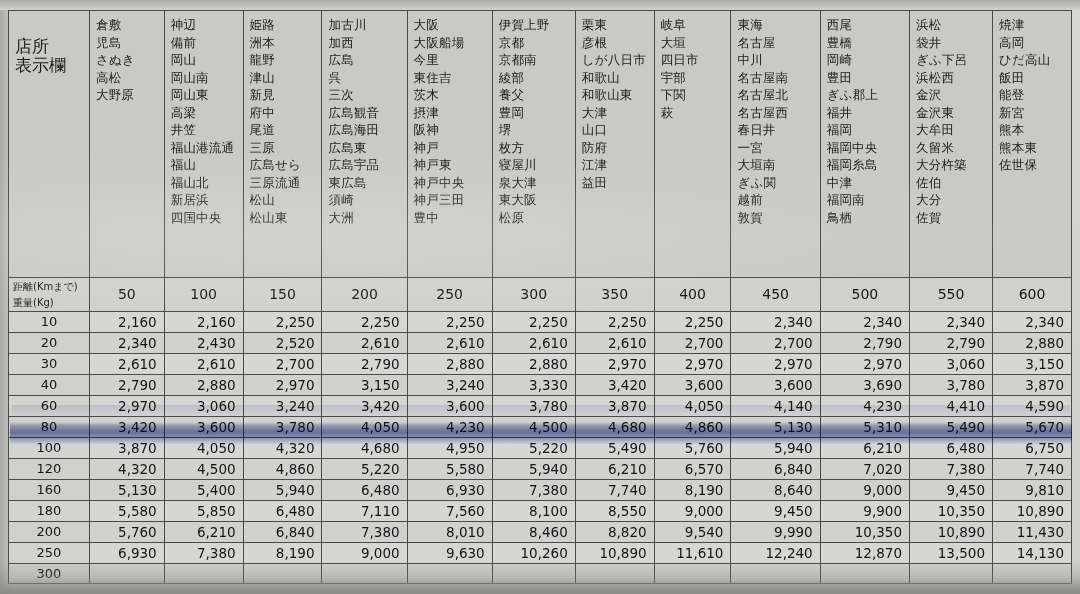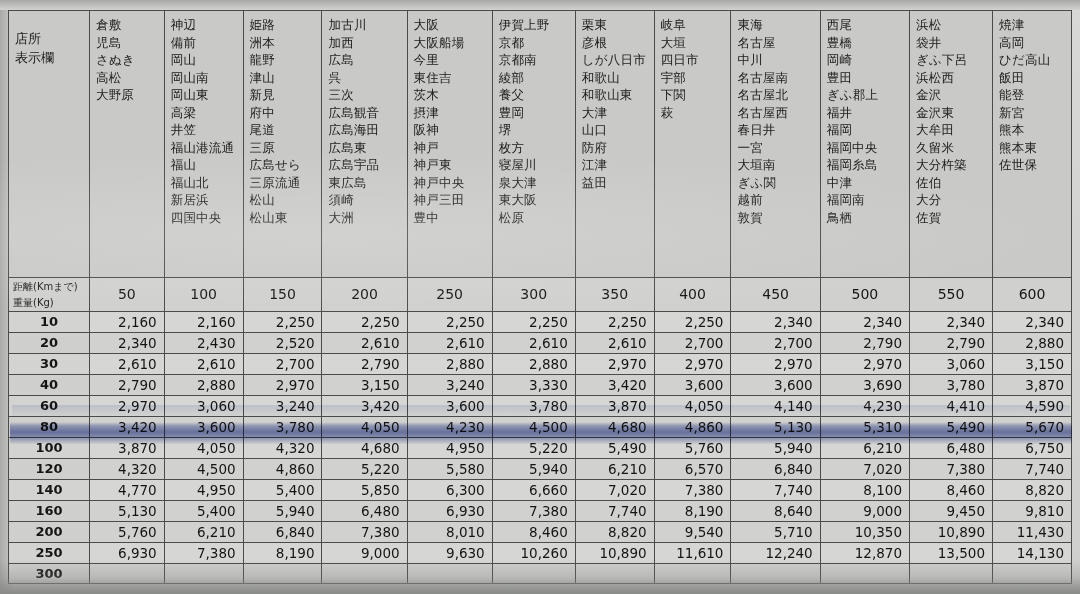--- a/index.html
+++ b/index.html
@@ -39,23 +39,23 @@
     padding:5px 4px 6px 6px;
     font-size:12.5px;
     line-height:17.5px;
     letter-spacing:0.2px;
     color:#1b1b1b;
     height:255px;
     margin-left:28px;
   }
   .hdr-label{
     background:#c9cac7;
-    font-size:13px;
+    font-size:17px;
     line-height:19px;
-    padding:18px 4px 0 6px;
+    padding:26px 4px 0 6px;
     color:#1b1b1b;
   }
   .hdr-cell div{white-space:nowrap;}
 
   
   .dist-label{
     background:#d0d1ce;
     font-size:10px;
     line-height:12px;
     padding:3px 2px 2px 4px;
@@ -72,21 +72,20 @@
     color:#151515;
   }
 
   
   .wt{
     background:#d3d4d1;
     text-align:center;
     font-size:13px;
     padding:2px 0 2px 0;
     color:#151515;
-    font-weight:bold;
   }
   .num{
     background:#d6d7d4;
     text-align:right;
     font-size:13.5px;
     padding:2px 7px 2px 0;
     color:#141414;
     white-space:nowrap;
   }
   tr.alt .num{background:#d1d2cf;}
@@ -441,61 +440,61 @@
           <td class="num">5,220</td>
           <td class="num">5,580</td>
           <td class="num">5,940</td>
           <td class="num">6,210</td>
           <td class="num">6,570</td>
           <td class="num">6,840</td>
           <td class="num">7,020</td>
           <td class="num">7,380</td>
           <td class="num">7,740</td>
         </tr>
-        <tr>
-          <td class="wt">140</td>
-          <td class="num">4,770</td>
-          <td class="num">4,950</td>
-          <td class="num">5,400</td>
-          <td class="num">5,850</td>
-          <td class="num">6,300</td>
-          <td class="num">6,660</td>
-          <td class="num">7,020</td>
-          <td class="num">7,380</td>
-          <td class="num">7,740</td>
-          <td class="num">8,100</td>
-          <td class="num">8,460</td>
-          <td class="num">8,820</td>
-        </tr>
         <tr class="alt">
           <td class="wt">160</td>
           <td class="num">5,130</td>
           <td class="num">5,400</td>
           <td class="num">5,940</td>
           <td class="num">6,480</td>
           <td class="num">6,930</td>
           <td class="num">7,380</td>
           <td class="num">7,740</td>
           <td class="num">8,190</td>
           <td class="num">8,640</td>
           <td class="num">9,000</td>
           <td class="num">9,450</td>
           <td class="num">9,810</td>
         </tr>
+        <tr>
+          <td class="wt">180</td>
+          <td class="num">5,580</td>
+          <td class="num">5,850</td>
+          <td class="num">6,480</td>
+          <td class="num">7,110</td>
+          <td class="num">7,560</td>
+          <td class="num">8,100</td>
+          <td class="num">8,550</td>
+          <td class="num">9,000</td>
+          <td class="num">9,450</td>
+          <td class="num">9,900</td>
+          <td class="num">10,350</td>
+          <td class="num">10,890</td>
+        </tr>
         <tr class="alt">
           <td class="wt">200</td>
           <td class="num">5,760</td>
           <td class="num">6,210</td>
           <td class="num">6,840</td>
           <td class="num">7,380</td>
           <td class="num">8,010</td>
           <td class="num">8,460</td>
           <td class="num">8,820</td>
           <td class="num">9,540</td>
-          <td class="num">5,710</td>
+          <td class="num">9,990</td>
           <td class="num">10,350</td>
           <td class="num">10,890</td>
           <td class="num">11,430</td>
         </tr>
         <tr>
           <td class="wt">250</td>
           <td class="num">6,930</td>
           <td class="num">7,380</td>
           <td class="num">8,190</td>
           <td class="num">9,000</td>

